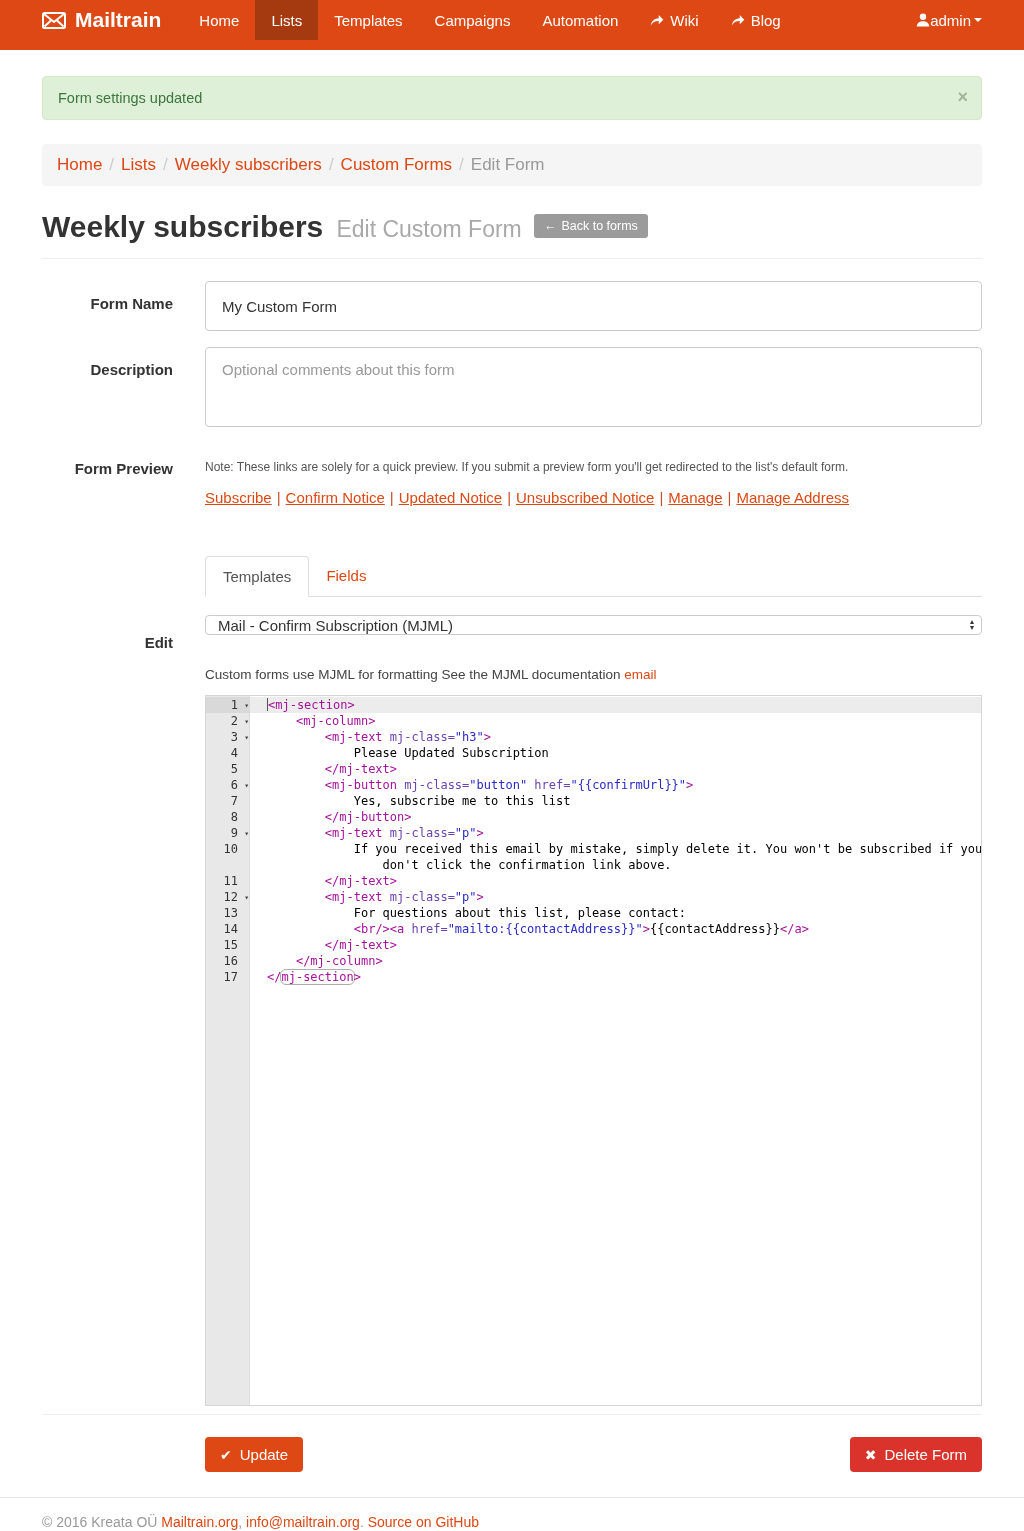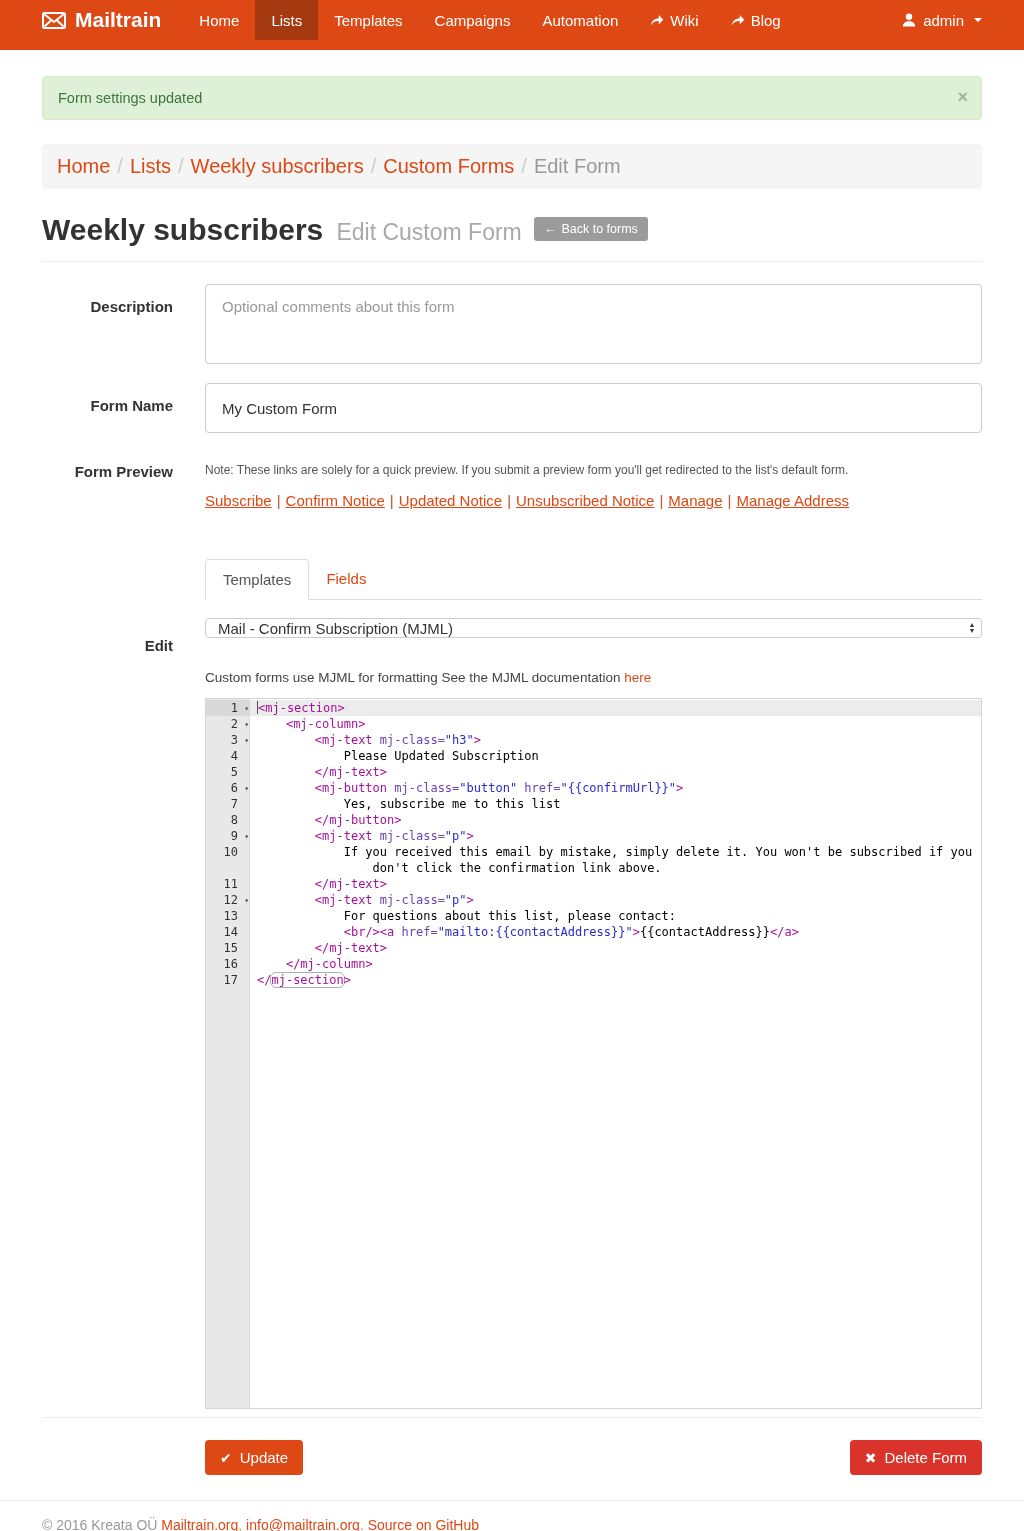--- a/index.html
+++ b/index.html
@@ -11,30 +11,30 @@
   a { text-decoration:none; cursor:pointer; }
   .container { width:940px; margin:0 auto; }
 
   
   .navbar { height:50px; background:#DD4814; }
   .nav-inner { width:940px; margin:0 auto; height:40px; display:flex; align-items:stretch; }
   .brand { display:flex; align-items:center; gap:9px; color:#fff; font-size:21px; font-weight:bold; padding-right:22px; }
   .nav-items { display:flex; align-items:stretch; }
   .nav-item { display:flex; align-items:center; gap:6px; padding:0 16px; color:#fff; font-size:15px; }
   .nav-item.active { background:#A53A10; }
-  .nav-right { margin-left:auto; display:flex; align-items:center; gap:7px; color:#fff; font-size:15px; cursor:pointer; }
+  .nav-right { margin-left:auto; display:flex; align-items:center; color:#fff; font-size:15px; cursor:pointer; }
   .caret-down { width:0; height:0; border-left:4px solid transparent; border-right:4px solid transparent; border-top:4px solid #fff; margin-left:3px; }
 
   
   .alert { width:940px; margin:26px auto 0; background:#DFF0D8; border:1px solid #D6E9C6; border-radius:4px;
            padding:13px 15px; color:#3C763D; font-size:14.5px; position:relative; }
   .alert-close { position:absolute; right:13px; top:11px; color:#9FB796; font-size:18px; font-weight:bold; cursor:pointer; line-height:1; }
 
   
-  .breadcrumb { width:940px; margin:24px auto 0; background:#F5F5F5; border-radius:4px; padding:11px 15px; font-size:20px; }
+  .breadcrumb { width:940px; margin:24px auto 0; background:#F5F5F5; border-radius:4px; padding:11px 15px; font-size:17px; }
   .bc-link { color:#DD4814; }
   .bc-sep { color:#ccc; margin:0 7px; }
   .bc-active { color:#999; }
 
   
   .page-header { margin-top:24px; border-bottom:1px solid #eee; padding-bottom:14px; }
   .page-title { display:inline; font-size:30px; font-weight:bold; color:#333; }
   .page-subtitle { font-size:23px; color:#A9A9A9; margin-left:9px; }
   .back-btn { display:inline-flex; align-items:center; gap:5px; background:#9B9B9B; color:#fff; border:none;
               border-radius:3px; font-size:12.5px; padding:5px 10px; margin-left:8px; vertical-align:7px; cursor:pointer;
@@ -72,21 +72,21 @@
   .help a { color:#DD4814; }
 
   
   .editor { margin-left:163px; margin-top:13px; height:711px; position:relative; border:1px solid #D5D5D5;
             background:#fff; font-family:"DejaVu Sans Mono", monospace; font-size:12px; line-height:16px; overflow:hidden; }
   .ed-gutter-bg { position:absolute; left:0; top:0; bottom:0; width:44px; background:#E8E8E8; border-right:1px solid #DCDCDC; }
   .ed-rows { position:relative; padding-top:1px; }
   .ed-row { display:flex; height:16px; }
   .ed-ln { width:44px; flex:none; text-align:right; padding-right:12px; color:#333; position:relative; }
   .ed-fold { position:absolute; right:1px; top:1px; font-size:8px; color:#444; cursor:pointer; }
-  .ed-code { flex:1; padding-left:7px; white-space:pre; }
+  .ed-code { flex:1; padding-left:17px; white-space:pre; }
   .ed-row.active .ed-code { background:#ECECEC; }
   .ed-row.active .ed-ln { background:#D9D9D9; }
   .tk-tag { color:#A5119B; }
   .tk-attr { color:#6A44B3; }
   .tk-str { color:#2A2AC9; }
   .tk-txt { color:#000; }
   .tk-tagbox { color:#A5119B; border:1px solid #ADADAD; border-radius:6px; margin:-1px; }
   .ed-cursor { display:inline-block; width:0; border-left:1px solid #555; height:13px; vertical-align:-2px; }
 
   .divider { border:none; border-top:1px solid #eee; margin-top:8px; }
@@ -179,30 +179,30 @@
     <h1 class="page-title">Weekly subscribers</h1>
     <span class="page-subtitle">Edit Custom Form</span>
     <button class="back-btn">
       <span>←</span>
       <span>Back to forms</span>
     </button>
   </div>
 
   <div class="form-area">
     <div class="form-row">
+      <div class="form-label">Form Name</div>
+      <div class="form-col">
+        <input class="text-input" type="text" value="My Custom Form" style="">
+      </div>
+    </div>
+
+    <div class="form-row">
       <div class="form-label">Description</div>
       <div class="form-col">
         <textarea class="textarea" placeholder="Optional comments about this form" style=""></textarea>
-      </div>
-    </div>
-
-    <div class="form-row">
-      <div class="form-label">Form Name</div>
-      <div class="form-col">
-        <input class="text-input" type="text" value="My Custom Form" style="">
       </div>
     </div>
 
     <div class="form-row" style="margin-top:26px">
       <div class="form-label" style="padding-top:4px">Form Preview</div>
       <div class="form-col">
         <div class="preview-note">Note: These links are solely for a quick preview. If you submit a preview form you'll get redirected to the list's default form.</div>
         <div class="preview-links" id="preview-links"><a>Subscribe</a><span class="pl-sep">|</span><a>Confirm Notice</a><span class="pl-sep">|</span><a>Updated Notice</a><span class="pl-sep">|</span><a>Unsubscribed Notice</a><span class="pl-sep">|</span><a>Manage</a><span class="pl-sep">|</span><a>Manage Address</a></div>
       </div>
     </div>
@@ -219,21 +219,21 @@
           <span>Mail - Confirm Subscription (MJML)</span>
           <span class="sel-arrows">
             <span>▴</span>
               <span>▾</span>
           </span>
         </div>
       </div>
     </div>
 
     <div class="help">
-      <span class="pre">Custom forms use MJML for formatting See the MJML documentation </span><a>here</a>
+      <span class="pre">Custom forms use MJML for formatting See the MJML documentation </span><a>email</a>
     </div>
 
     <div class="editor">
       <div class="ed-gutter-bg"></div>
       <div class="ed-rows" id="ed-lines">
           <div class="ed-row active">
             <div class="ed-ln">1<span class="ed-fold">▾</span></div>
             <div class="ed-code"><span class="ed-cursor"></span><span class="tk-tag">&lt;mj-section&gt;</span></div>
           </div>
           <div class="ed-row">

